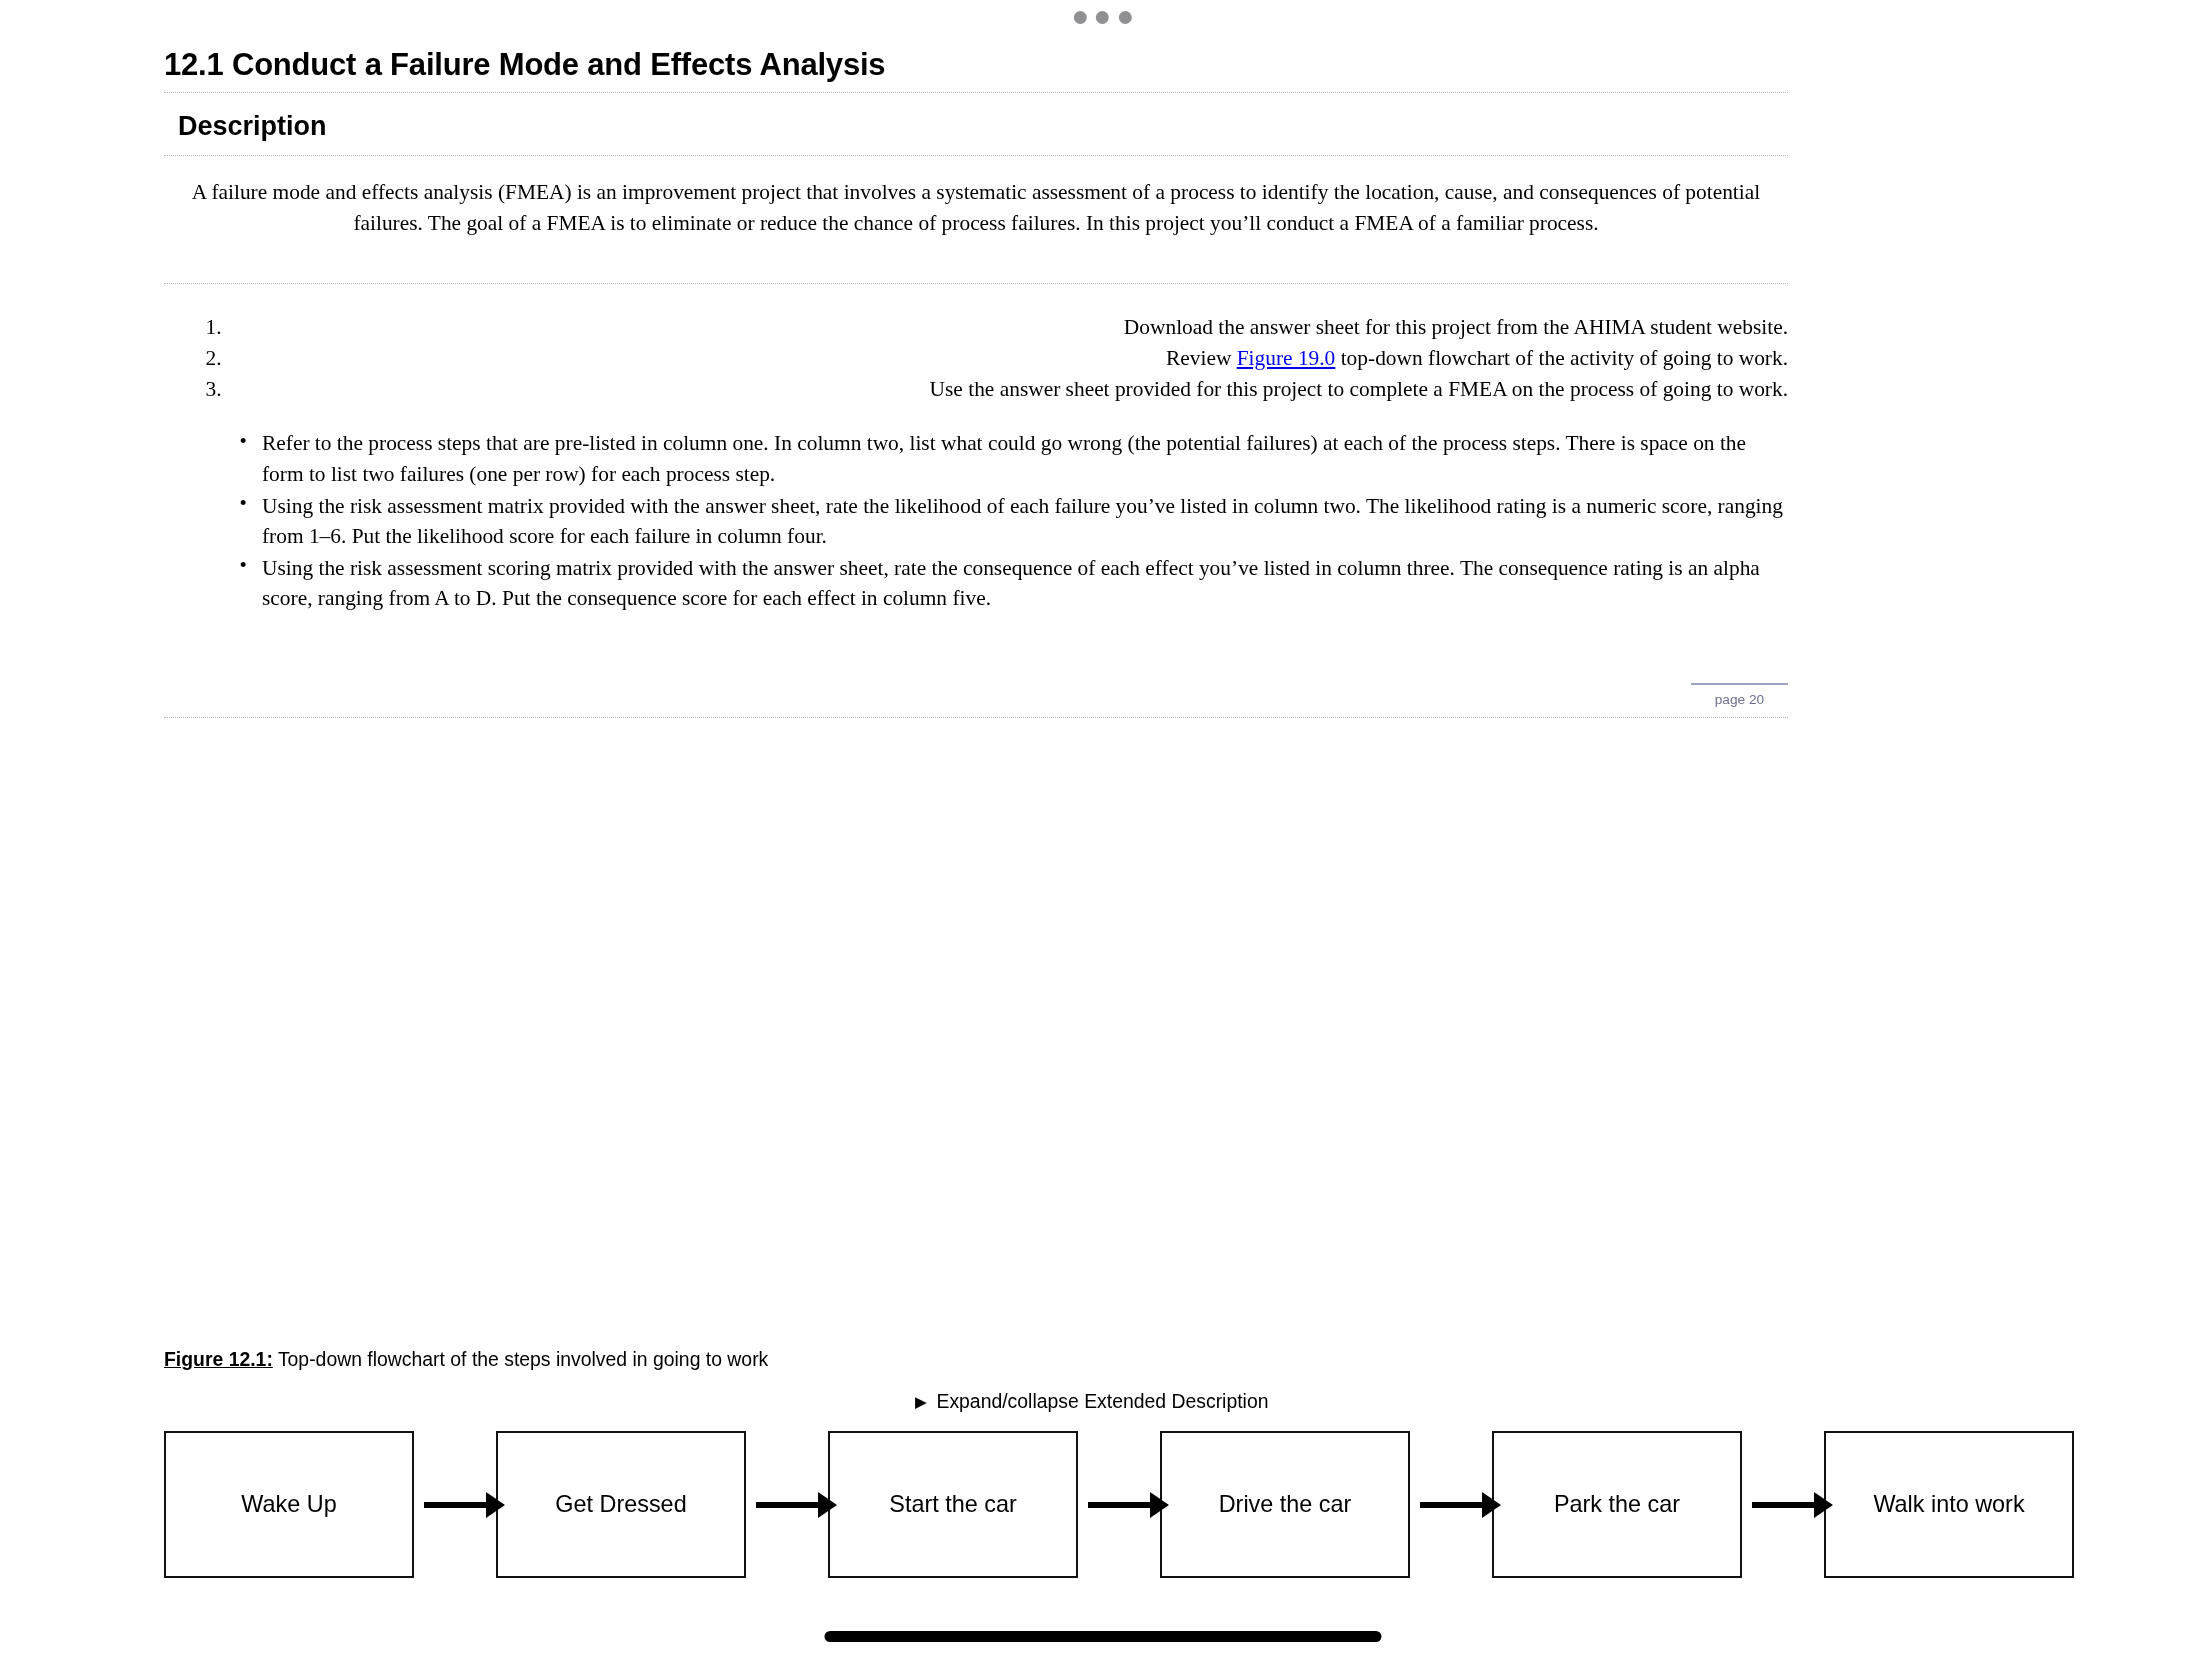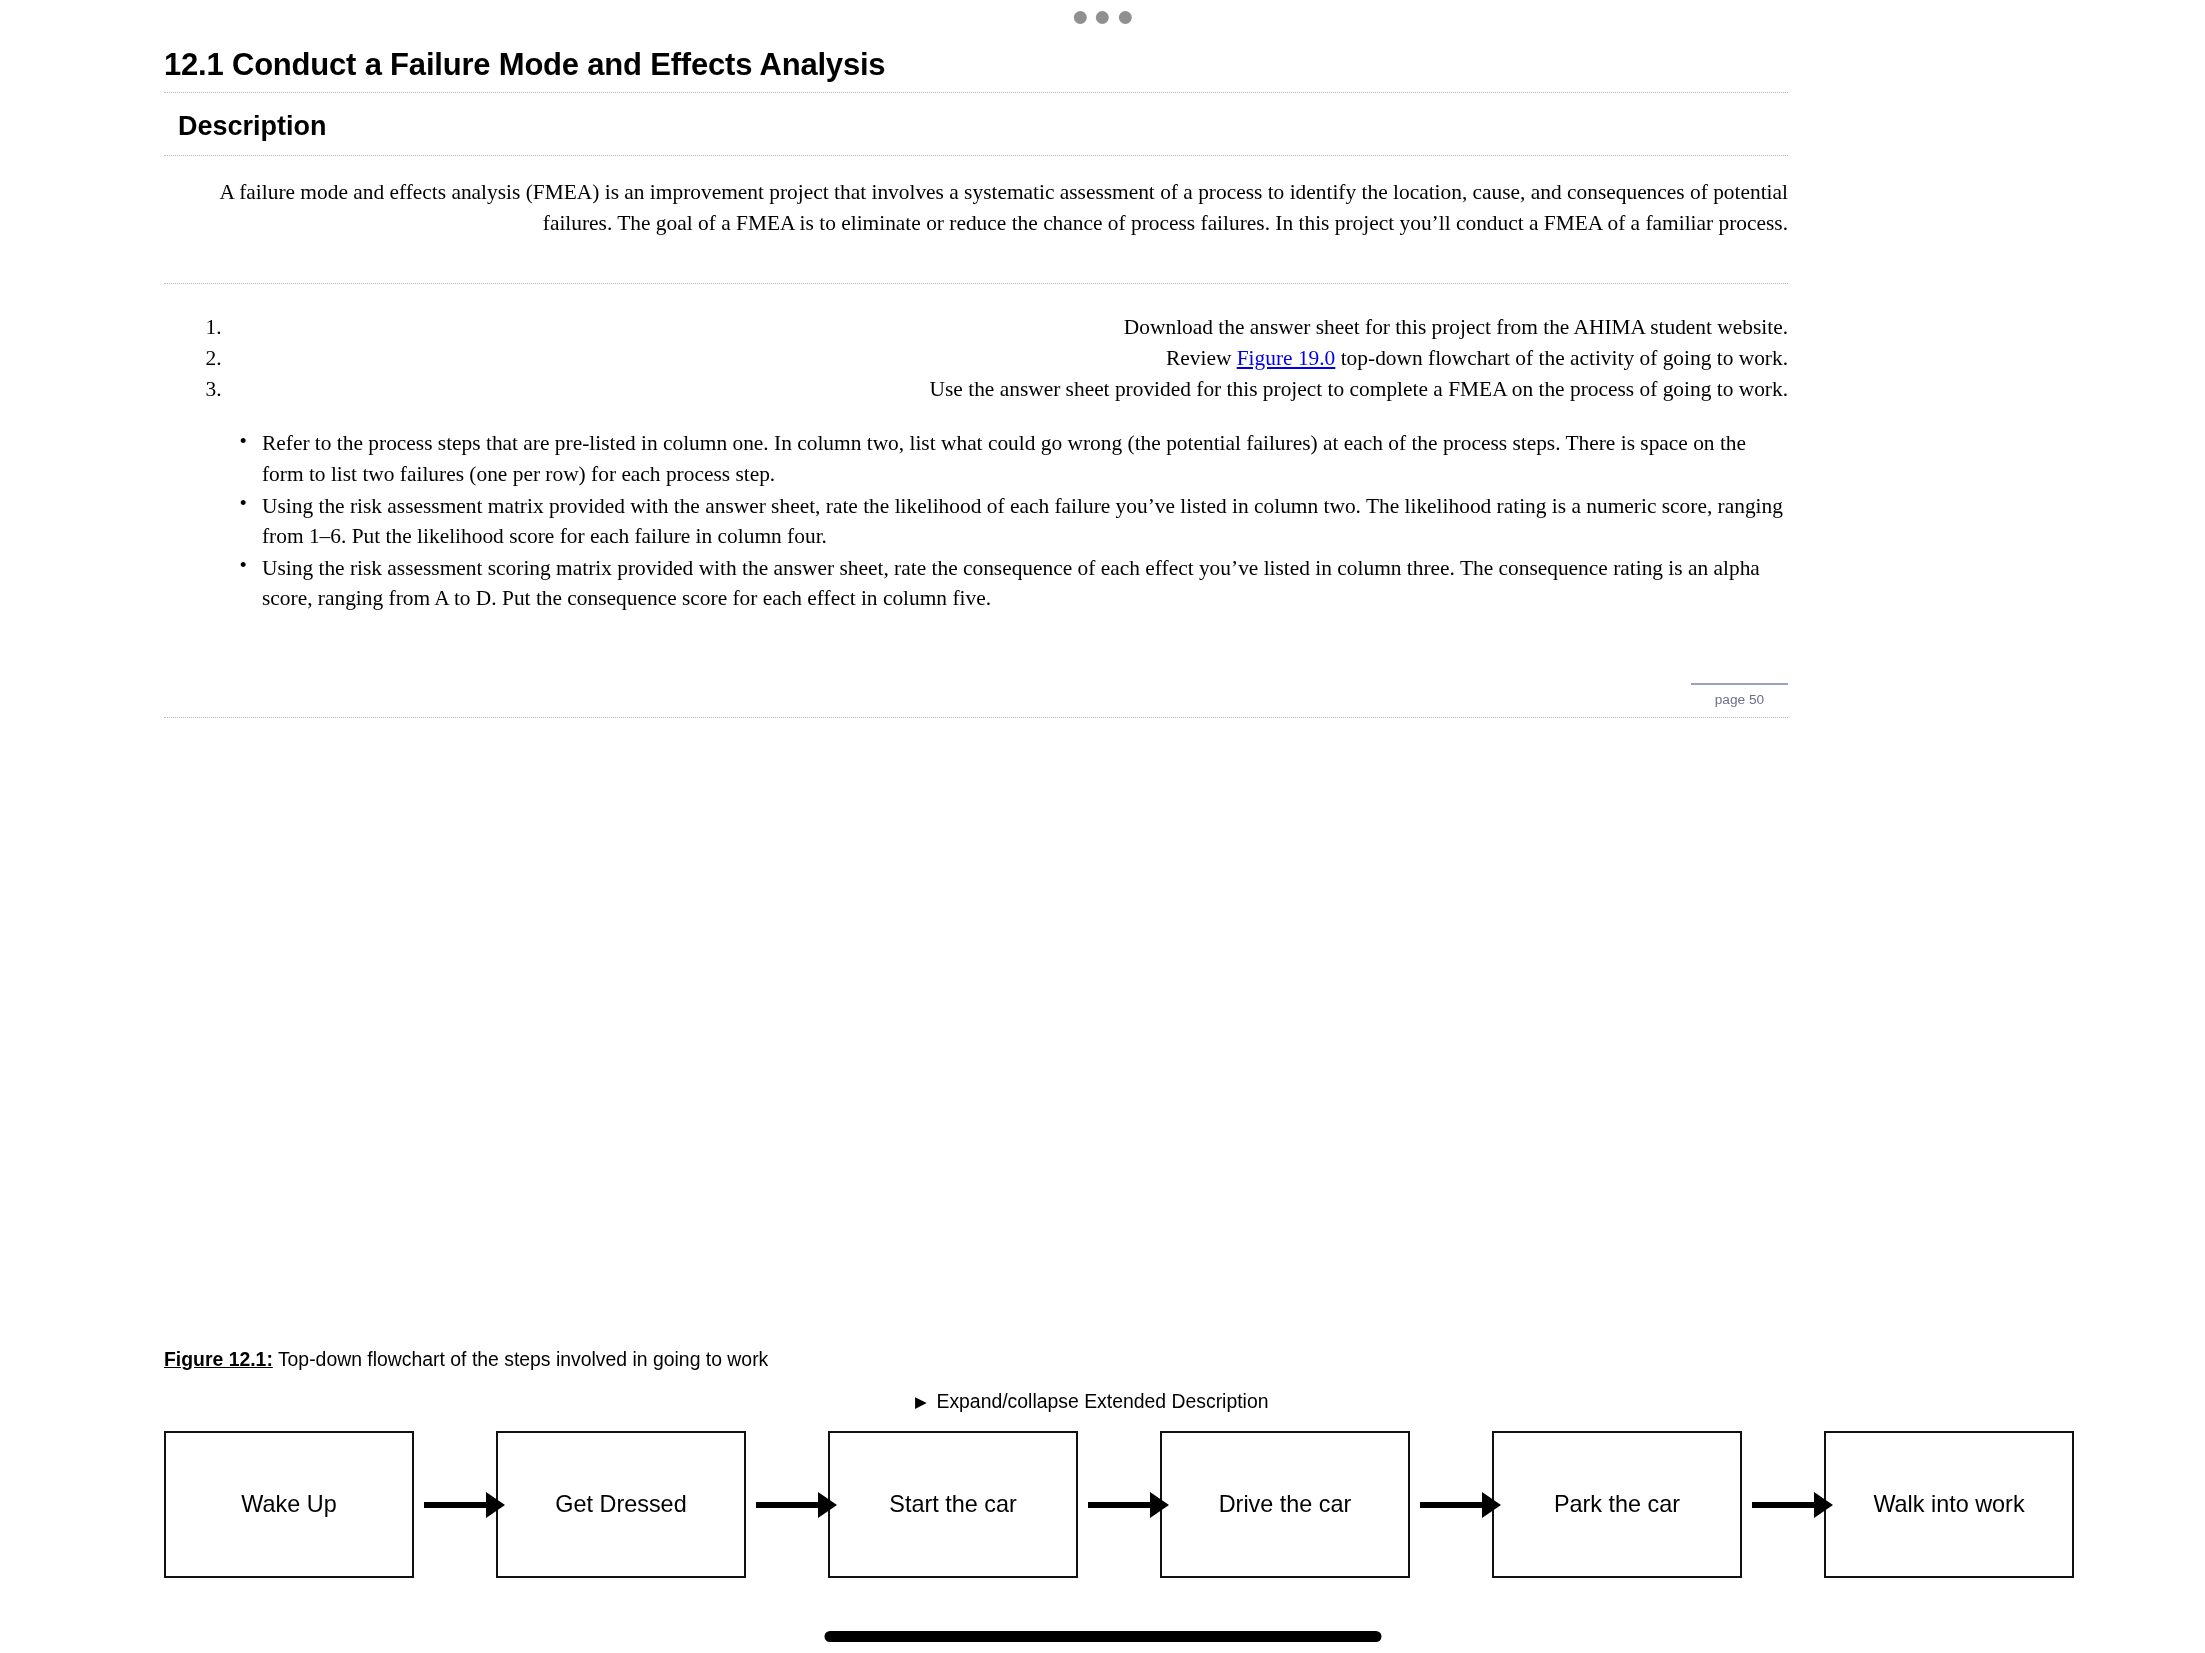--- a/index.html
+++ b/index.html
@@ -61,21 +61,21 @@
     font-family: "Liberation Sans", sans-serif;
     font-weight: bold;
     font-size: 27px;
     margin: 18px 0 13px 14px;
   }
 
   .body-para {
     font-size: 21.4px;
     line-height: 1.42;
     margin: 21px 0 0 0;
-    text-align: right;
+    text-align: center;
   }
 
   .spacer-lg { height: 45px; }
 
   
   ol.steps {
     font-size: 21.4px;
     line-height: 1.42;
     margin: 27.4px 0 0 0;
     padding-left: 63px;
@@ -253,21 +253,21 @@
     <ul class="bullets">
       <li><span>Refer to the process steps that are pre-listed in column one. In column two, list what could go wrong (the potential failures) at each of the process steps. There is space on the form to list two failures (one per row) for each process step.</span></li>
       <li><span>Using the risk assessment matrix provided with the answer sheet, rate the likelihood of each failure you’ve listed in column two. The likelihood rating is a numeric score, ranging from 1–6. Put the likelihood score for each failure in column four.</span></li>
       <li><span>Using the risk assessment scoring matrix provided with the answer sheet, rate the consequence of each effect you’ve listed in column three. The consequence rating is an alpha score, ranging from A to D. Put the consequence score for each effect in column five.</span></li>
     </ul>
 
   </div>
 
   <div class="page-marker">
     <span class="tick"></span>
-    <span>page 50</span>
+    <span>page 20</span>
   </div>
 
   <hr class="figure-sep">
 
   <div class="content" style="position:relative; top:718px;">
 
     <p class="fig-caption">
       <span class="fig-label">Figure 12.1:</span><span> Top-down flowchart of the steps involved in going to work</span>
     </p>
 

